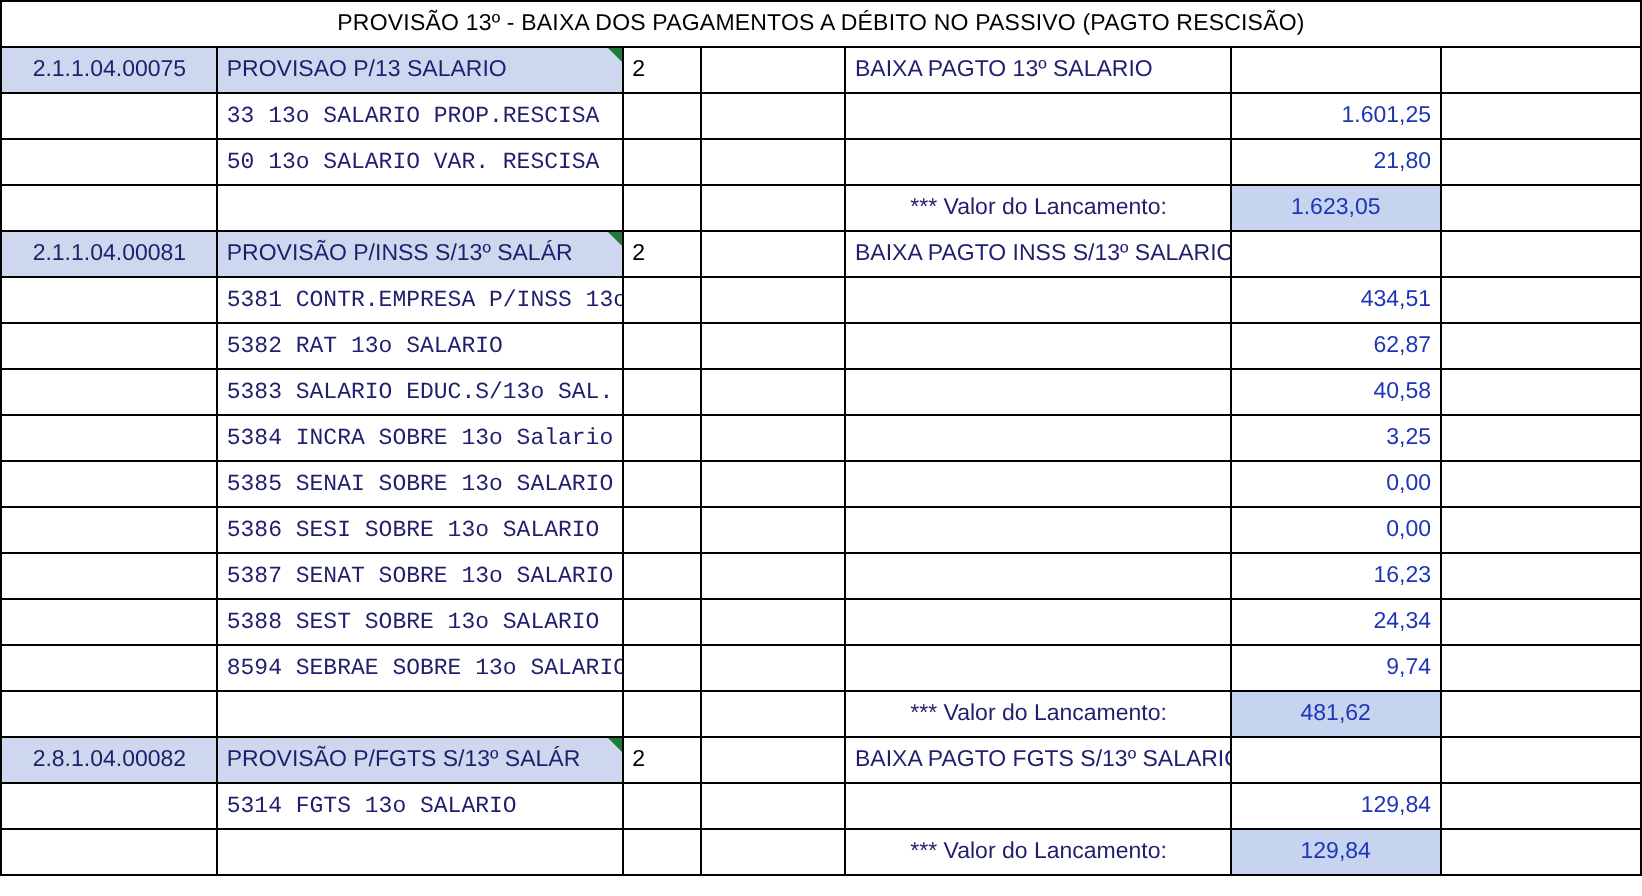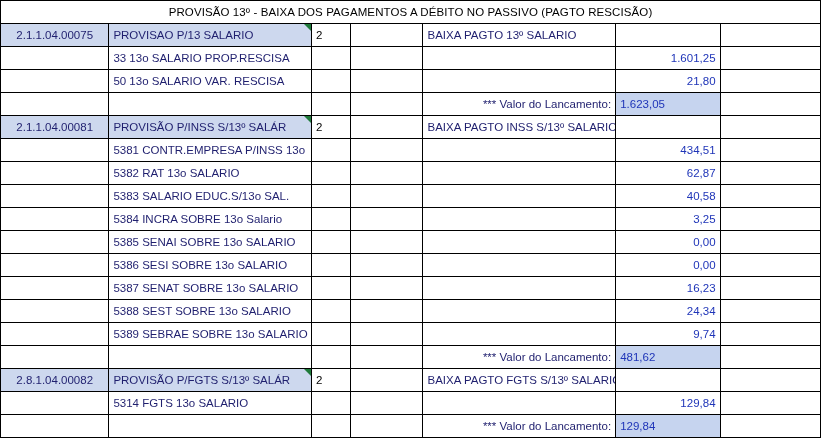--- a/index.html
+++ b/index.html
@@ -84,37 +84,38 @@
   .grupo-val {
     color: #000000;
     text-align: left;
   }
   .hist {
     color: #1f1f6e;
   }
   .sub {
     color: #1f1f6e;
     padding-left: 16px;
+    font-family: Liberation Mono, monospace;
   }
   .num {
     color: #1f35b8;
     text-align: right;
     padding-right: 5px;
   }
   .totlabel {
     color: #1f1f6e;
     font-weight: bold;
-    text-align: right;
+    text-align: center;
     padding-left: 8px;
   }
   .totval {
     background: #c6d4ef;
     color: #1f35b8;
     font-weight: bold;
-    text-align: left;
+    text-align: center;
     padding-right: 5px;
   }
   .blank { background: #ffffff; }
 </style>
 </head>
 <body>
 
 <div id="sheet">
   <table class="grid">
     <colgroup>
@@ -242,21 +243,21 @@
           <td class="blank"></td>
           <td class="sub">5388 SEST SOBRE 13o SALARIO</td>
           <td class="blank"></td>
           <td class="blank"></td>
           <td class="blank"></td>
           <td class="num">24,34</td>
           <td class="num"></td>
         </tr>
         <tr>
           <td class="blank"></td>
-          <td class="sub">5389 SEBRAE SOBRE 13o SALARIO</td>
+          <td class="sub">8594 SEBRAE SOBRE 13o SALARIO</td>
           <td class="blank"></td>
           <td class="blank"></td>
           <td class="blank"></td>
           <td class="num">9,74</td>
           <td class="num"></td>
         </tr>
         <tr>
           <td class="blank"></td>
           <td class="blank"></td>
           <td class="blank"></td>

